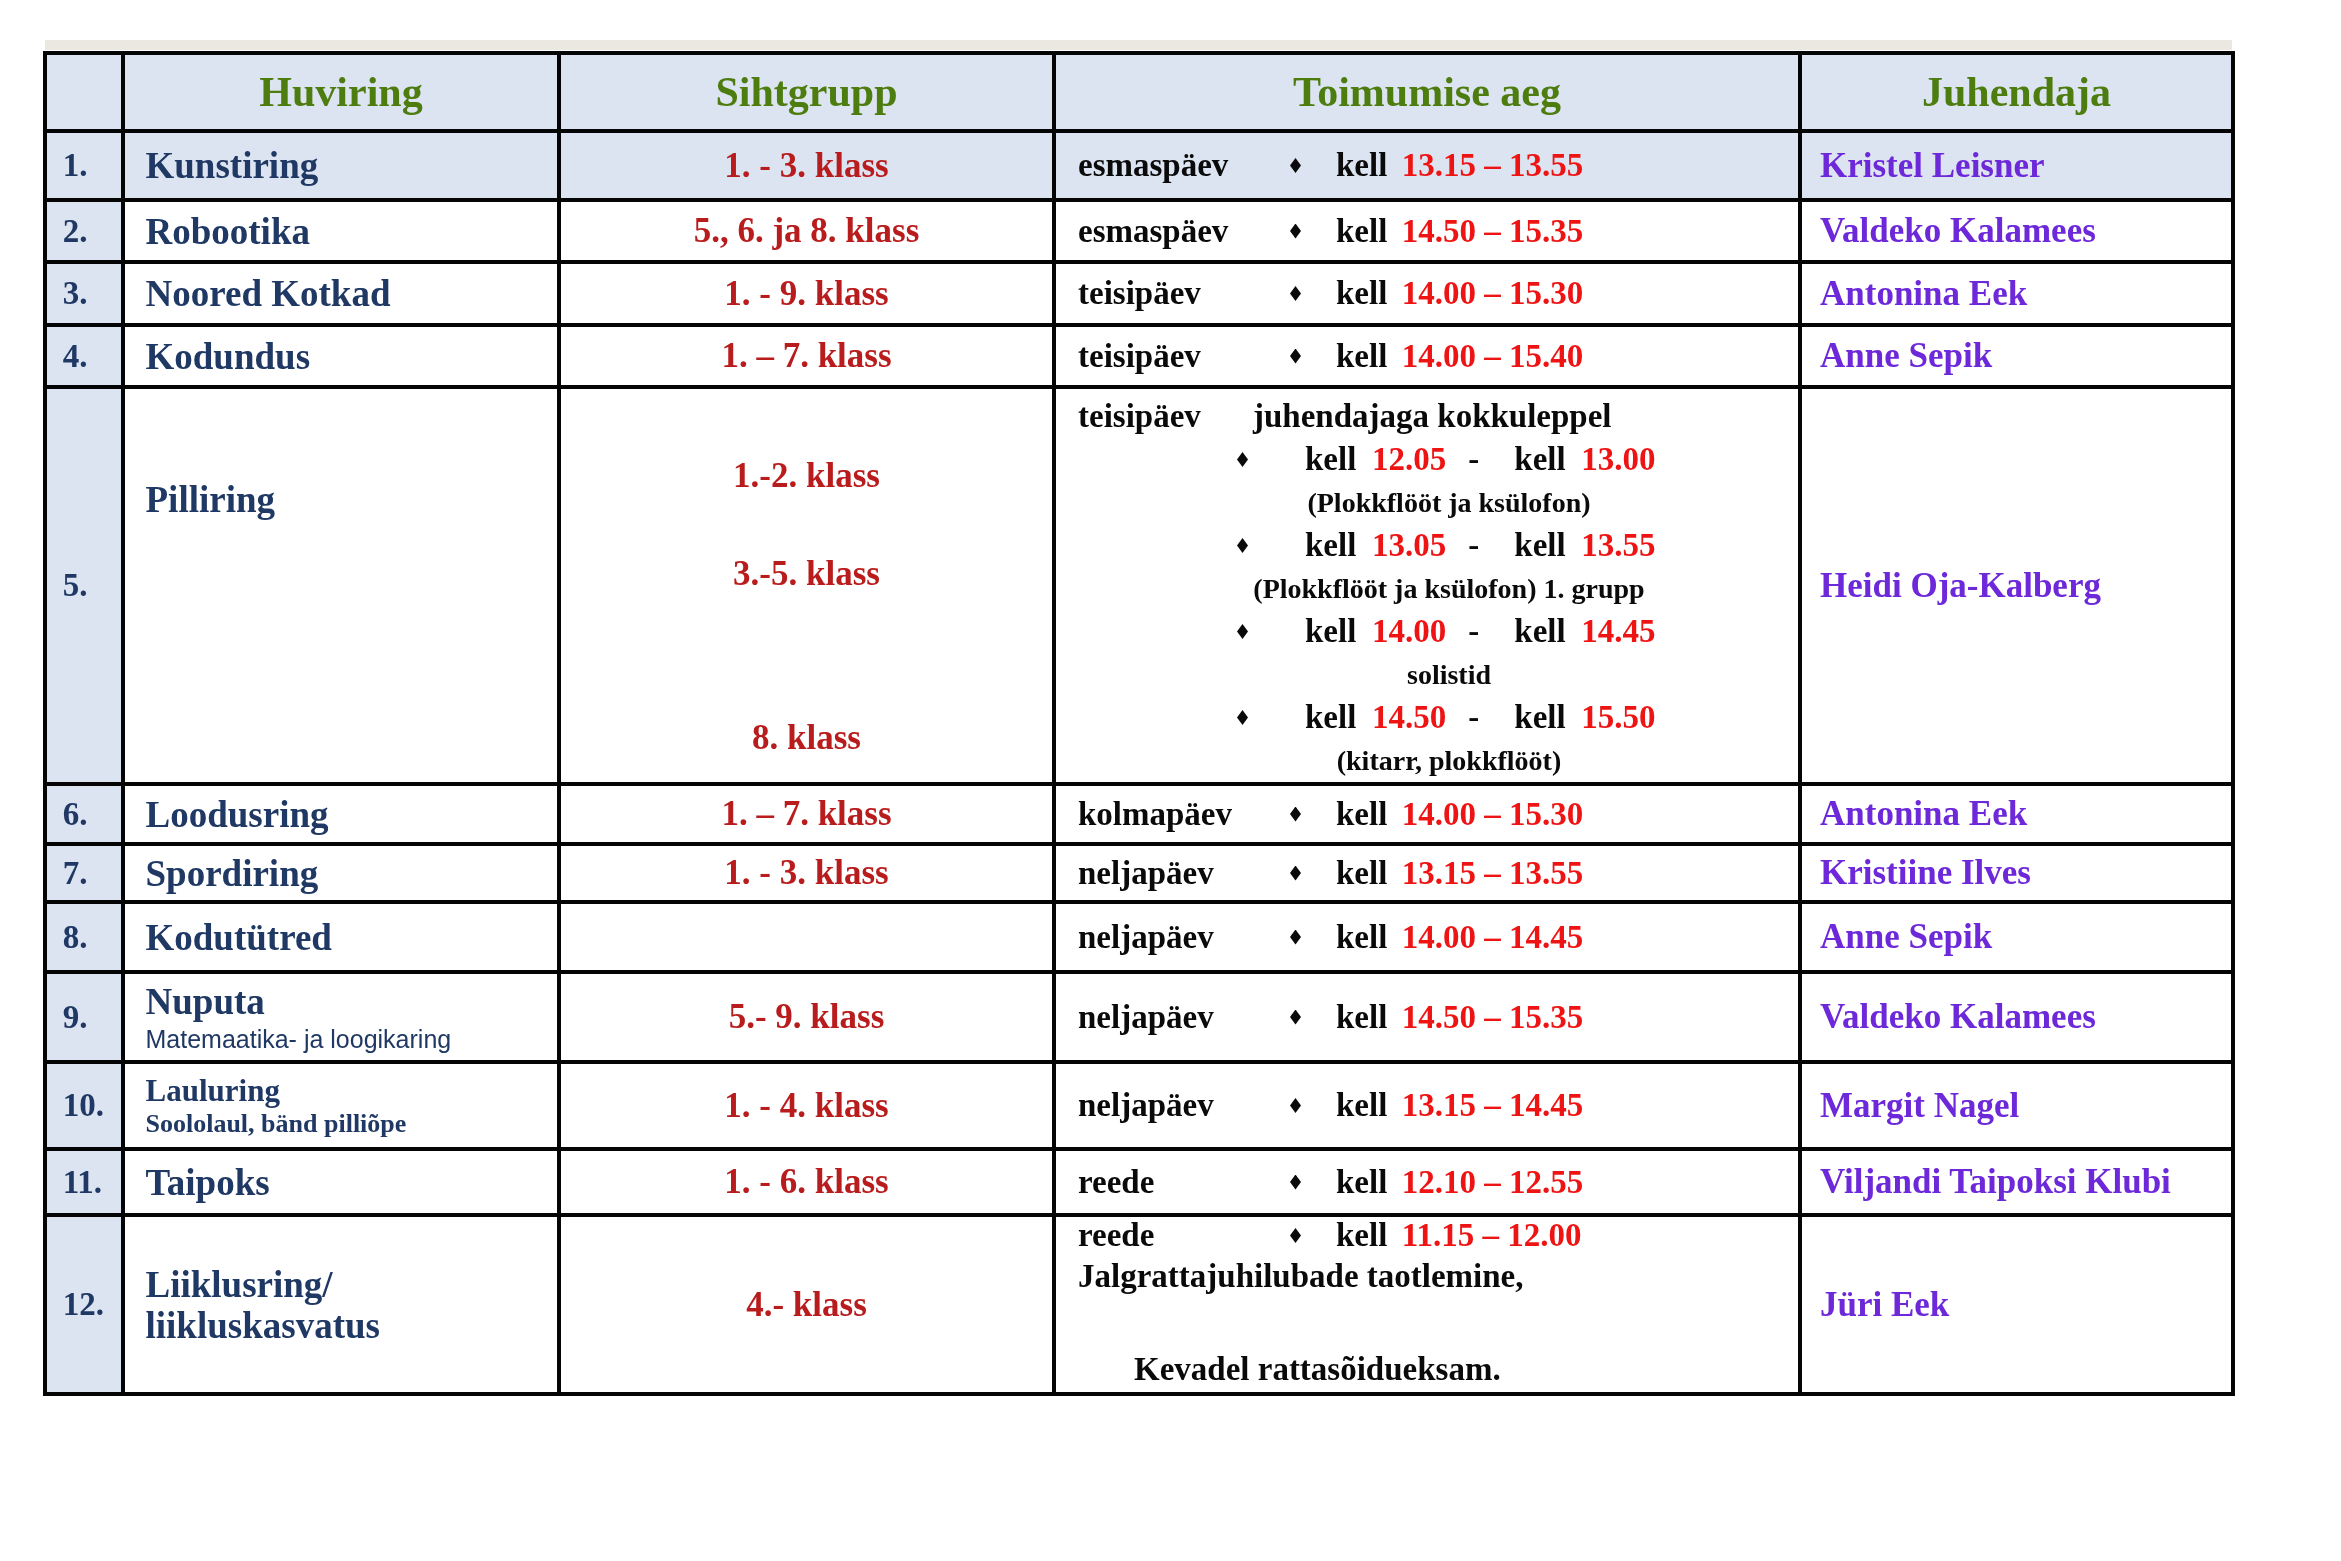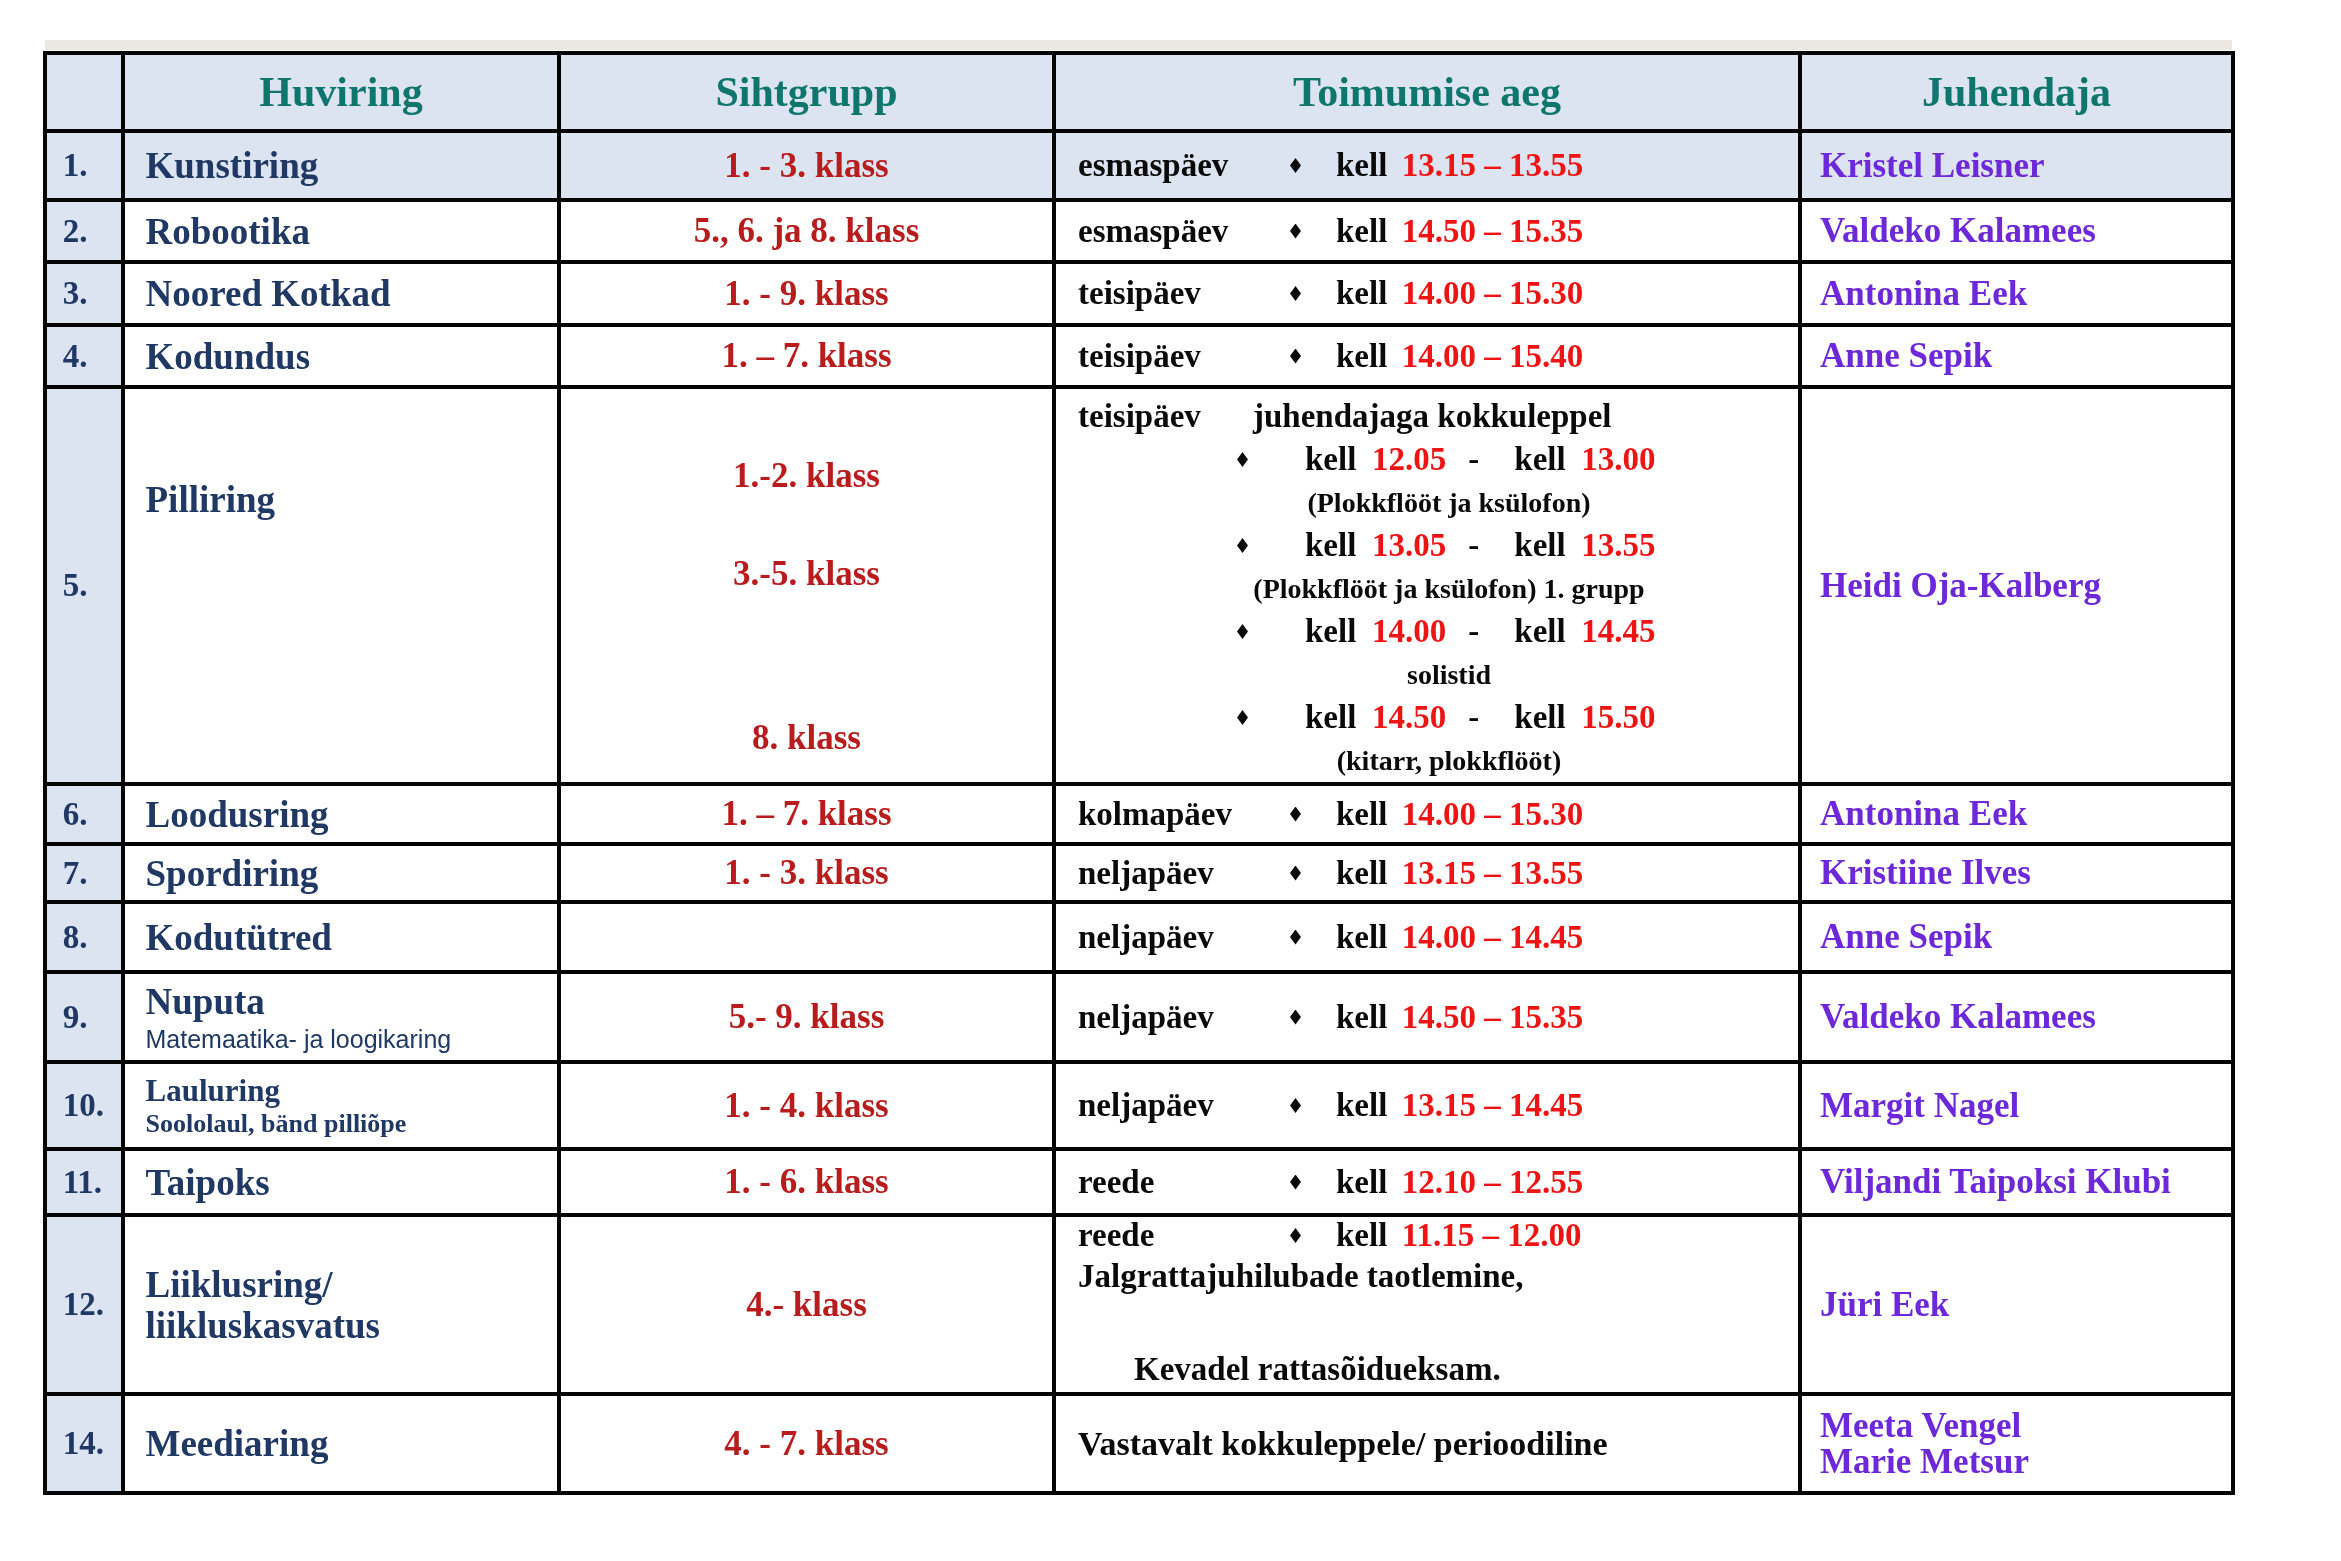--- a/index.html
+++ b/index.html
@@ -13,21 +13,21 @@
 
   
   col.c0{width:78px}col.c1{width:436px}col.c2{width:495px}col.c3{width:746px}col.c4{width:433px}
 
   
   .rhH{height:78px}
   .rh0{height:69px}.rh1{height:62px}.rh2{height:63px}.rh3{height:62px}
   .rh4{height:392px}.rh5{height:60px}.rh6{height:58px}.rh7{height:70px}
   .rh8{height:90px}.rh9{height:87px}.rh10{height:66px}.rh11{height:152px}.rh12{height:99px}
 
-  th.hdr{background:#dce3f1;color:#0f766e;font-weight:bold;font-size:42px;text-align:center;vertical-align:middle;font-family:"Liberation Serif",serif;}
+  th.hdr{background:#dce3f1;color:#4d7c0f;font-weight:bold;font-size:42px;text-align:center;vertical-align:middle;font-family:"Liberation Serif",serif;}
 
   .shaded{background:#dce3f1;}
   td.numcell{background:#dce3f1;color:#1f3864;font-weight:bold;font-size:33px;padding-left:15.7px;vertical-align:middle;text-align:left;}
 
   td.titlecell{padding-left:20.5px;vertical-align:middle;background:#fff;}
   td.titlecell.shaded{background:#dce3f1;}
   .title{color:#1f3864;font-weight:bold;font-size:37px;line-height:41px;}
   .title.small{font-size:31px;line-height:35px;}
   .subtitle{color:#1f3864;font-size:25px;line-height:28px;font-family:"Liberation Sans",sans-serif;font-weight:normal;margin-top:2.4px;}
   .subtitle.bold{font-weight:bold;font-family:"Liberation Serif",serif;font-size:26px;}
@@ -340,29 +340,15 @@
             <span class="kl">kell</span>
             <span class="red">11.15 – 12.00</span>
           </div>
           <div class="xline">Jalgrattajuhilubade taotlemine,</div>
           <div class="xline2">Kevadel rattasõidueksam.</div>
         </td>
         <td class="instrcell">
           <div>Jüri  Eek</div>
         </td>
       </tr>
-      <tr class="rh12">
-        <td class="numcell"><span>14.</span></td>
-        <td class="titlecell">
-          <div class="title">Meediaring</div>
-        </td>
-        <td class="targetcell"><span>4. - 7. klass</span></td>
-        <td class="timecell">
-          <div class="plaintime">Vastavalt kokkuleppele/ perioodiline</div>
-        </td>
-        <td class="instrcell">
-          <div>Meeta Vengel</div>
-          <div>Marie Metsur</div>
-        </td>
-      </tr>
     </tbody>
 </table>
 
 
 </body></html>

